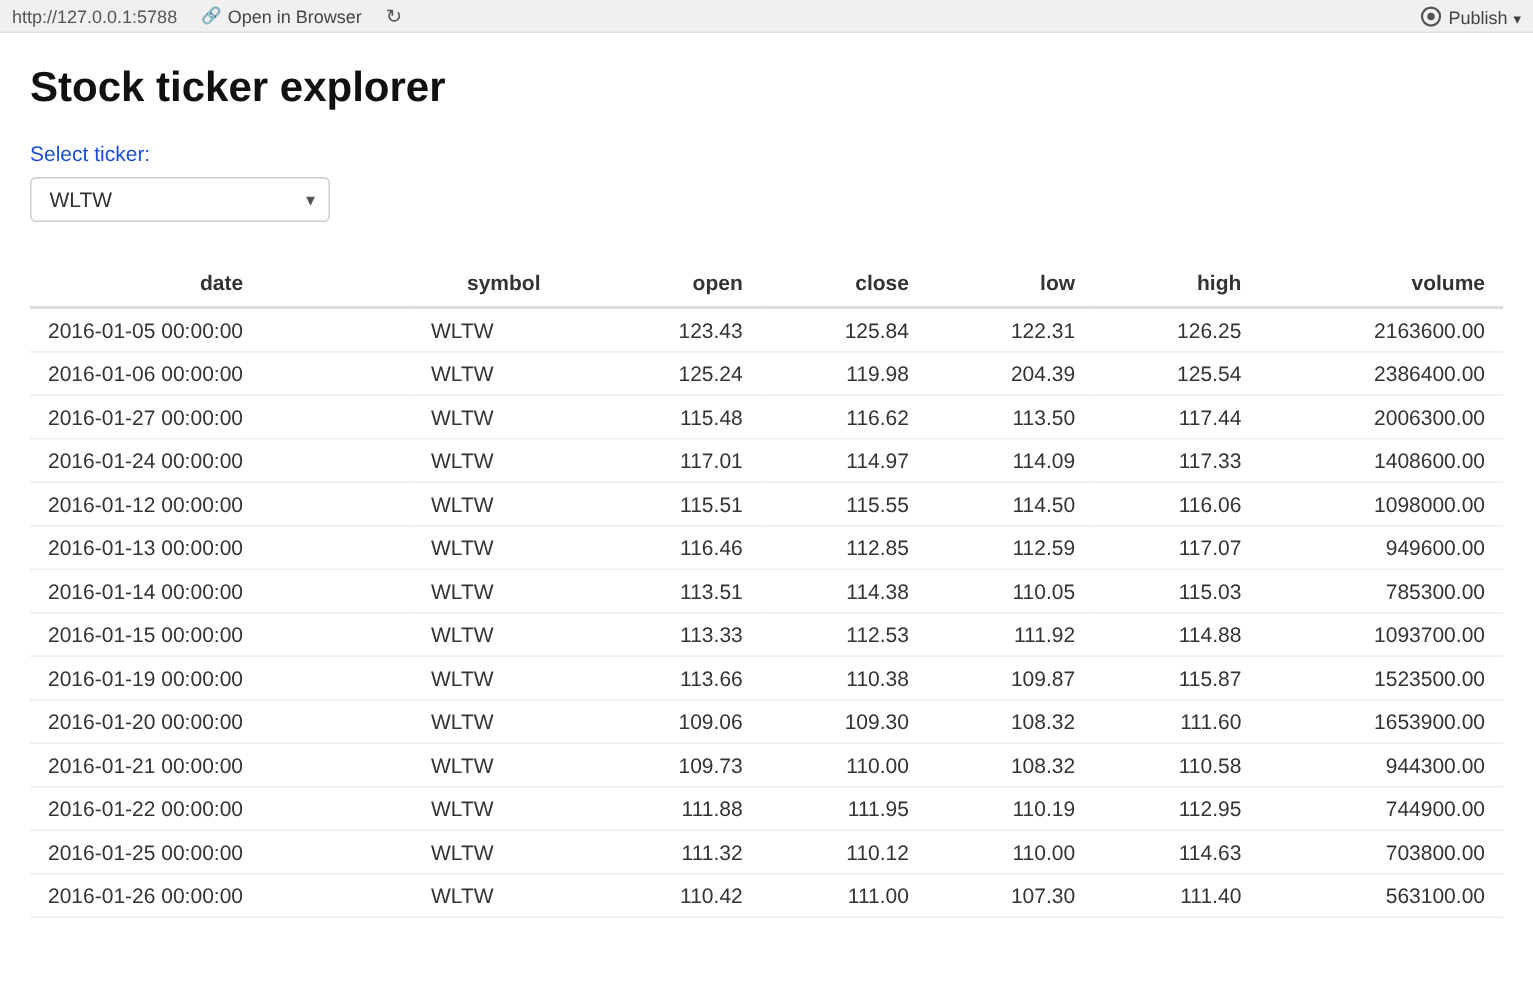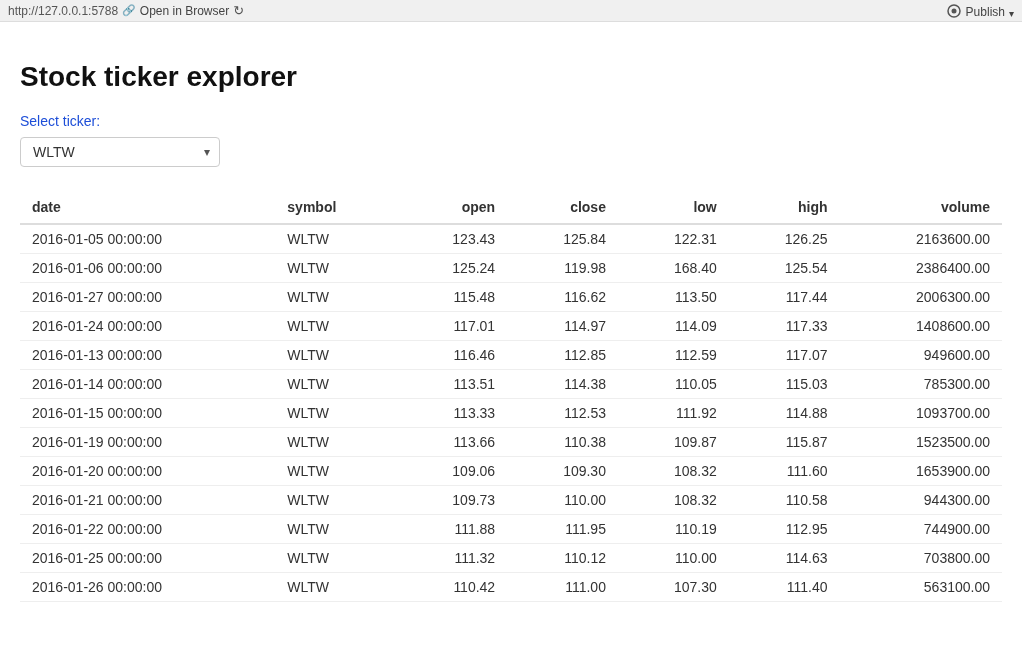--- a/index.html
+++ b/index.html
@@ -24,21 +24,21 @@
       background: #f0f0f0;
       border-bottom: 1px solid #ddd;
       padding: 0 8px;
       font-size: 12px;
       color: #444;
     }
 
     .top-bar-left {
       display: flex;
       align-items: center;
-      gap: 4px;
+      gap: 16px;
     }
 
     .top-bar-url {
       color: #555;
     }
 
     .top-bar-link {
       display: flex;
       align-items: center;
       gap: 4px;
@@ -69,21 +69,20 @@
     }
 
     .publish-icon {
       width: 16px;
       height: 16px;
     }
 
     
     .main-content {
       padding: 20px 20px;
-      margin-top: 19px;
     }
 
     h1 {
       font-size: 28px;
       font-weight: 600;
       color: #111;
       margin-bottom: 20px;
     }
 
     .select-label {
@@ -129,21 +128,21 @@
       border-collapse: collapse;
       font-size: 14px;
     }
 
     .data-table thead tr {
       border-bottom: 2px solid #ddd;
     }
 
     .data-table th {
       padding: 8px 12px;
-      text-align: left;
+      text-align: center;
       font-weight: 600;
       color: #333;
     }
 
     .data-table th.num {
       text-align: right;
     }
 
     .data-table td {
       padding: 6px 12px;
@@ -215,21 +214,21 @@
       <td class="num">125.84</td>
       <td class="num">122.31</td>
       <td class="num">126.25</td>
       <td class="num">2163600.00</td>
     </tr>
         <tr>
       <td>2016-01-06 00:00:00</td>
       <td>WLTW</td>
       <td class="num">125.24</td>
       <td class="num">119.98</td>
-      <td class="num">168.40</td>
+      <td class="num">204.39</td>
       <td class="num">125.54</td>
       <td class="num">2386400.00</td>
     </tr>
         <tr>
       <td>2016-01-27 00:00:00</td>
       <td>WLTW</td>
       <td class="num">115.48</td>
       <td class="num">116.62</td>
       <td class="num">113.50</td>
       <td class="num">117.44</td>
@@ -238,20 +237,29 @@
         <tr>
       <td>2016-01-24 00:00:00</td>
       <td>WLTW</td>
       <td class="num">117.01</td>
       <td class="num">114.97</td>
       <td class="num">114.09</td>
       <td class="num">117.33</td>
       <td class="num">1408600.00</td>
     </tr>
         <tr>
+      <td>2016-01-12 00:00:00</td>
+      <td>WLTW</td>
+      <td class="num">115.51</td>
+      <td class="num">115.55</td>
+      <td class="num">114.50</td>
+      <td class="num">116.06</td>
+      <td class="num">1098000.00</td>
+    </tr>
+        <tr>
       <td>2016-01-13 00:00:00</td>
       <td>WLTW</td>
       <td class="num">116.46</td>
       <td class="num">112.85</td>
       <td class="num">112.59</td>
       <td class="num">117.07</td>
       <td class="num">949600.00</td>
     </tr>
         <tr>
       <td>2016-01-14 00:00:00</td>

